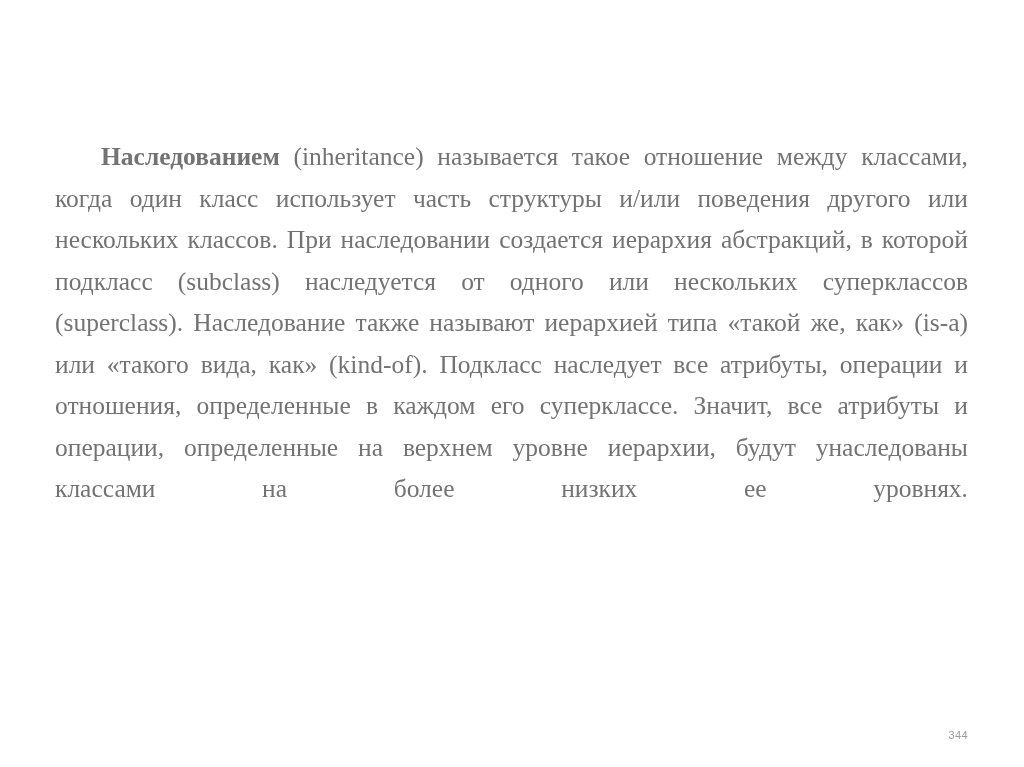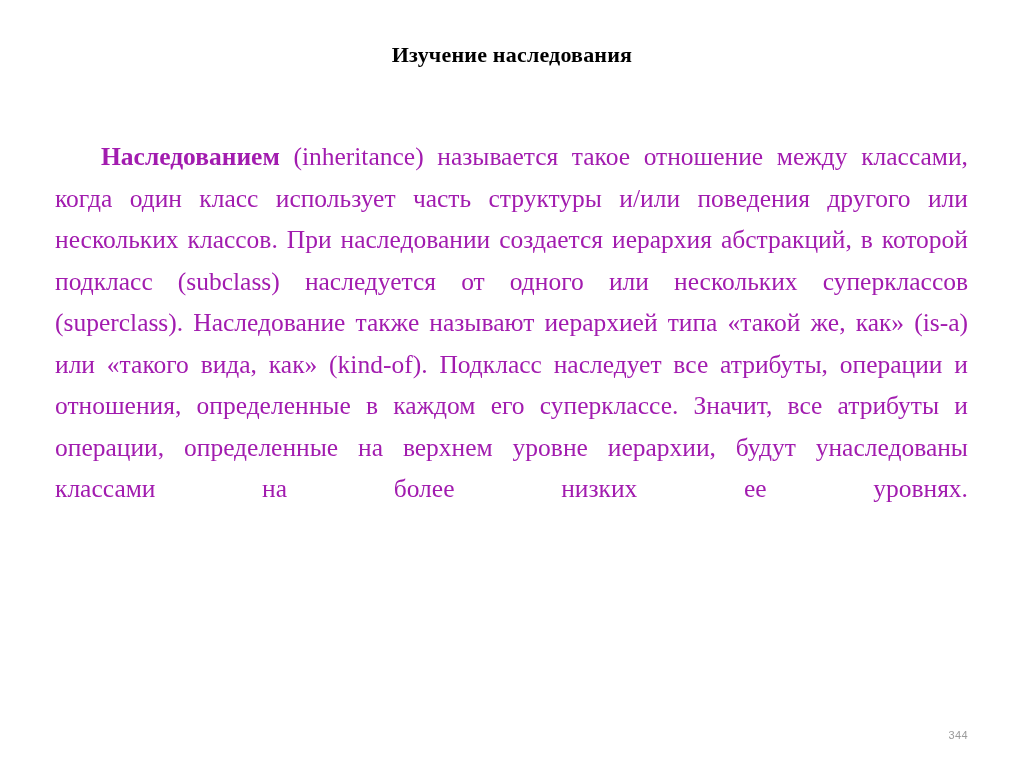--- a/index.html
+++ b/index.html
@@ -45,21 +45,21 @@
   }
 
   .body-paragraph {
     margin: 0;
     font-family: "Liberation Serif", "DejaVu Serif", serif;
     font-size: 25.5px;
     line-height: 41.5px;
     text-align: justify;
     text-justify: inter-word;
     text-indent: 46px;
-    color: #a21caf;
+    color: #737373;
     hyphens: none;
   }
 
   
   .body-paragraph::after {
     content: "";
     display: inline-block;
     width: 100%;
   }
 
@@ -77,21 +77,20 @@
     line-height: 18px;
     color: #9b9b9b;
     letter-spacing: 0.4px;
   }
 </style>
 </head>
 <body>
 
 <div class="page">
 
-  <h1 class="slide-title">Изучение наследования</h1>
 
   <div class="body-block">
     <p class="body-paragraph"><span class="term-bold">Наследованием</span><span> (inheritance) называется такое отношение между классами, когда один класс использует часть структуры и/или поведения другого или нескольких классов. При наследовании создается иерархия абстракций, в которой подкласс (subclass) наследуется от одного или нескольких суперклассов (superclass). Наследование также называют иерархией типа «такой же, как» (is-a) или «такого вида, как» (kind-of). Подкласс наследует все атрибуты, операции и отношения, определенные в каждом его суперклассе. Значит, все атрибуты и операции, определенные на верхнем уровне иерархии, будут унаследованы классами на более низких ее уровнях.</span></p>
   </div>
 
   <div class="page-number">344</div>
 
 </div>
 
 </body></html>

